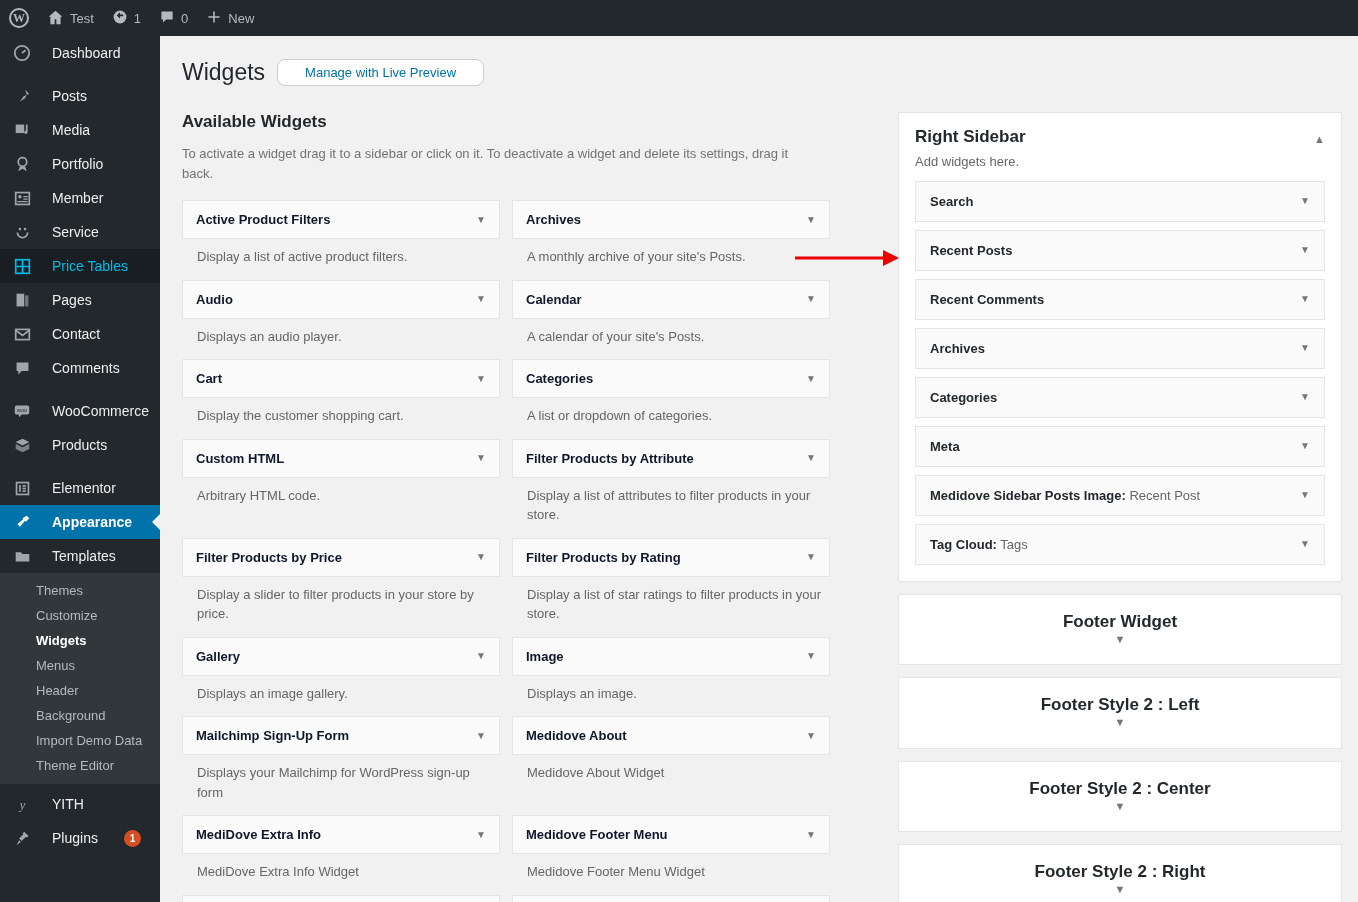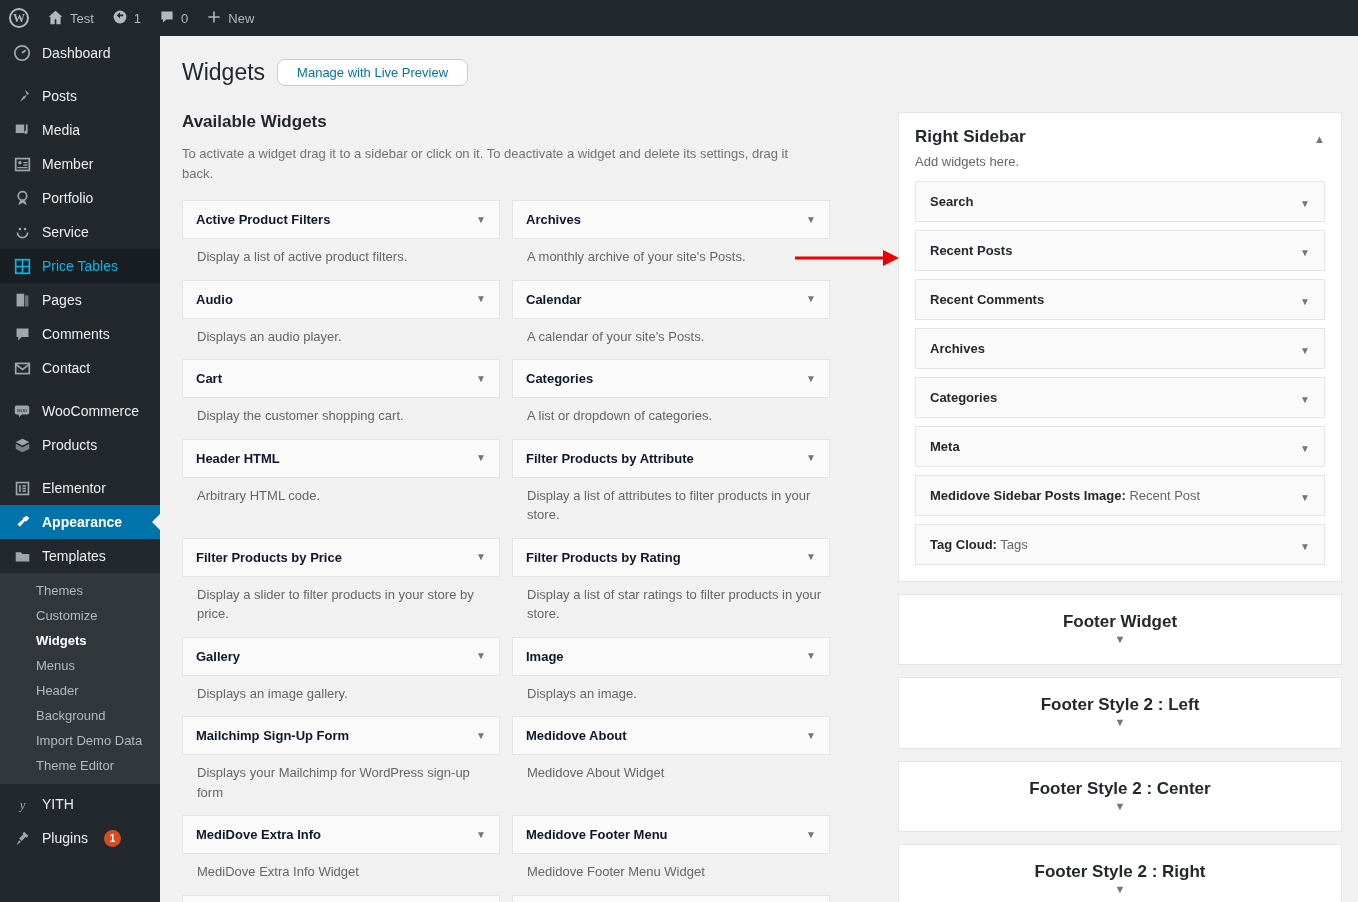--- a/index.html
+++ b/index.html
@@ -29,21 +29,21 @@
     display: flex; align-items: center; justify-content: center;
     font-size: 12px; font-weight: bold; color: #b4b9be;
     font-family: "Liberation Serif", serif;
   }
   
   #adminmenu {
     position: absolute; top: 36px; left: 0; width: 160px; height: 866px;
     background: #23282d; overflow: hidden;
   }
   .menu-top {
-    display: flex; align-items: center; gap: 10px;
+    display: flex; align-items: center; gap: 20px;
     height: 34px; padding: 0 10px 0 12px;
     color: #eee; font-size: 14px; position: relative;
   }
   .menu-top .mi { width: 20px; text-align: center; flex: 0 0 20px; color: #a0a5aa; display:flex; align-items:center; justify-content:center;}
   .menu-top.hovered { background: #191e23; color: #00b9eb; }
   .menu-top.hovered .mi { color: #00b9eb; }
   .menu-top.current {
     background: #0073aa; color: #fff; font-weight: 600;
   }
   .menu-top.current .mi { color: #fff; }
@@ -70,21 +70,21 @@
     width: 1198px; height: 866px; background: #f1f1f1;
     overflow: hidden;
   }
   #page-head { padding: 22px 0 0 22px; display: flex; align-items: center; gap: 12px; }
   #page-head h1 {
     font-size: 23px; font-weight: 400; color: #23282d;
     font-family: "Liberation Sans", sans-serif; line-height: 1.3;
   }
   .btn-secondary {
     background: #fff; border: 1px solid #ccc; border-radius: 8px;
-    color: #0073aa; font-size: 13px; padding: 5px 19px;
+    color: #0073aa; font-size: 13px; padding: 5px 27px;
     font-family: "Liberation Sans", sans-serif; cursor: pointer;
   }
   #cols { display: flex; padding: 24px 0 0 22px; gap: 0; }
   #left-col { width: 700px; }
   #left-col h2.sec {
     font-size: 17px; font-weight: 600; color: #23282d; margin-bottom: 12px;
   }
   #left-col p.hint { font-size: 13px; color: #737373; line-height: 1.55; width: 640px; margin-bottom: 16px; }
   .widget-grid { display: grid; grid-template-columns: 318px 318px; column-gap: 12px; }
   .wcell { margin-bottom: 0; }
@@ -104,21 +104,21 @@
   }
   .sb-panel.open { padding: 14px 16px 16px; }
   .sb-head {
     display: flex; align-items: flex-end; justify-content: space-between;
   }
   .sb-head h2 { font-size: 17px; font-weight: bold; color: #23282d; }
   .sb-desc { font-size: 13px; color: #666; margin: 7px 0 12px; }
   .sb-toggle { color: #72777c; font-size: 11px; line-height: 1.4; cursor: pointer; }
   .sb-widget {
     background: #fafafa; border: 1px solid #e5e5e5;
-    padding: 12px 14px; display: flex; align-items: flex-end;
+    padding: 12px 14px; display: flex; align-items: center;
     justify-content: space-between; margin-bottom: 8px; cursor: move;
   }
   .sb-widget:last-child { margin-bottom: 0; }
   .sb-widget .wtitle { font-size: 13px; font-weight: bold; color: #23282d; }
   .sb-widget .wtitle .inst { font-weight: normal; color: #666; }
   .sb-panel.closed {
     padding: 17px 16px; display: flex; align-items: center;
     justify-content: space-between;
     flex-direction: column;
   }
@@ -196,41 +196,41 @@
           <rect x="2" y="3" width="10" height="10" fill="#a0a5aa"></rect>
           <path fill="#a0a5aa" d="M14 3h2v9a2 2 0 1 1-2-2z"></path>
         </svg>
     </span>
     <span>Media</span>
   </div>
 
   <div class="menu-top">
     <span class="mi">
       <svg width="17" height="17" viewBox="0 0 20 20">
+          <circle cx="10" cy="7" r="5" fill="none" stroke="#a0a5aa" stroke-width="2"></circle>
+          <path fill="#a0a5aa" d="M7 12l-2 6 5-3 5 3-2-6z"></path>
+        </svg>
+    </span>
+    <span>Portfolio</span>
+  </div>
+
+  <div class="menu-top">
+    <span class="mi">
+      <svg width="17" height="17" viewBox="0 0 20 20">
           <rect x="2" y="3" width="16" height="14" fill="none" stroke="#a0a5aa" stroke-width="2"></rect>
           <circle cx="7" cy="8" r="2" fill="#a0a5aa"></circle>
           <path fill="#a0a5aa" d="M11 7h5v1.5h-5zM11 10h5v1.5h-5zM4 13h12v1.5H4z"></path>
         </svg>
     </span>
     <span>Member</span>
   </div>
 
   <div class="menu-top">
     <span class="mi">
       <svg width="17" height="17" viewBox="0 0 20 20">
-          <circle cx="10" cy="7" r="5" fill="none" stroke="#a0a5aa" stroke-width="2"></circle>
-          <path fill="#a0a5aa" d="M7 12l-2 6 5-3 5 3-2-6z"></path>
-        </svg>
-    </span>
-    <span>Portfolio</span>
-  </div>
-
-  <div class="menu-top">
-    <span class="mi">
-      <svg width="17" height="17" viewBox="0 0 20 20">
           <circle cx="7" cy="6" r="1.5" fill="#a0a5aa"></circle>
           <circle cx="13" cy="6" r="1.5" fill="#a0a5aa"></circle>
           <path d="M4 10a6 6 0 0 0 12 0" fill="none" stroke="#a0a5aa" stroke-width="2"></path>
         </svg>
     </span>
     <span>Service</span>
   </div>
 
   <div class="menu-top hovered">
     <span class="mi">
@@ -248,34 +248,34 @@
           <rect x="3" y="2" width="9" height="15" fill="#a0a5aa"></rect>
           <rect x="13" y="4" width="4" height="13" fill="#a0a5aa" opacity=".6"></rect>
         </svg>
     </span>
     <span>Pages</span>
   </div>
 
   <div class="menu-top">
     <span class="mi">
       <svg width="17" height="17" viewBox="0 0 20 20">
-          <path fill="#a0a5aa" d="M3 3h14v10H9l-4 4v-4H3z"></path>
-        </svg>
-    </span>
-    <span>Comments</span>
-  </div>
-
-  <div class="menu-top">
-    <span class="mi">
-      <svg width="17" height="17" viewBox="0 0 20 20">
           <rect x="2" y="4" width="16" height="12" fill="none" stroke="#a0a5aa" stroke-width="2"></rect>
           <path d="M2 5l8 6 8-6" fill="none" stroke="#a0a5aa" stroke-width="2"></path>
         </svg>
     </span>
     <span>Contact</span>
+  </div>
+
+  <div class="menu-top">
+    <span class="mi">
+      <svg width="17" height="17" viewBox="0 0 20 20">
+          <path fill="#a0a5aa" d="M3 3h14v10H9l-4 4v-4H3z"></path>
+        </svg>
+    </span>
+    <span>Comments</span>
   </div>
   <div class="menu-sep"></div>
 
   <div class="menu-top">
     <span class="mi">
       <svg width="18" height="18" viewBox="0 0 20 20">
           <rect x="2" y="4" width="16" height="10" rx="2" fill="#a0a5aa"></rect>
           <path fill="#a0a5aa" d="M6 13l1 4 3-4z"></path>
           <text x="10" y="11" font-size="6" text-anchor="middle" fill="#23282d" font-family="Liberation Sans">woo</text>
         </svg>
@@ -411,21 +411,21 @@
         <div class="wcell">
           <div class="wcard">
             <span class="wtitle">Categories</span>
             <span class="caret">▼</span>
           </div>
           <div class="wdesc">A list or dropdown of categories.</div>
         </div>
 
         <div class="wcell">
           <div class="wcard">
-            <span class="wtitle">Header HTML</span>
+            <span class="wtitle">Custom HTML</span>
             <span class="caret">▼</span>
           </div>
           <div class="wdesc">Arbitrary HTML code.</div>
         </div>
         <div class="wcell">
           <div class="wcard">
             <span class="wtitle">Filter Products by Attribute</span>
             <span class="caret">▼</span>
           </div>
           <div class="wdesc">Display a list of attributes to filter products in your store.</div>

